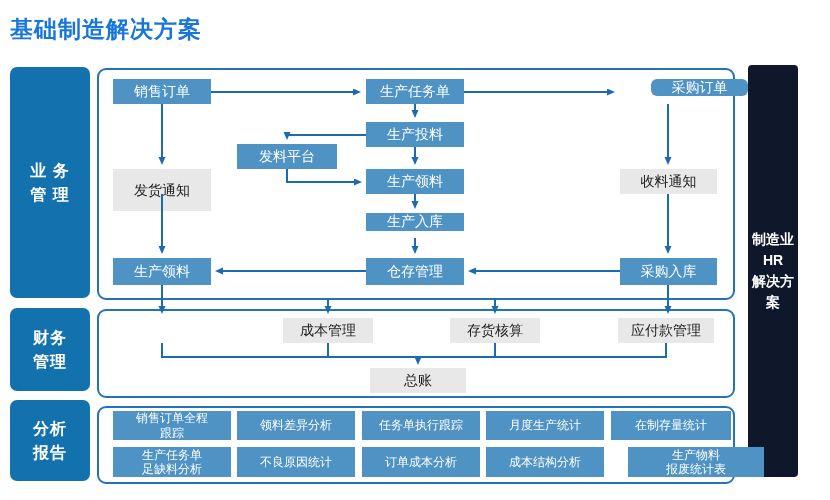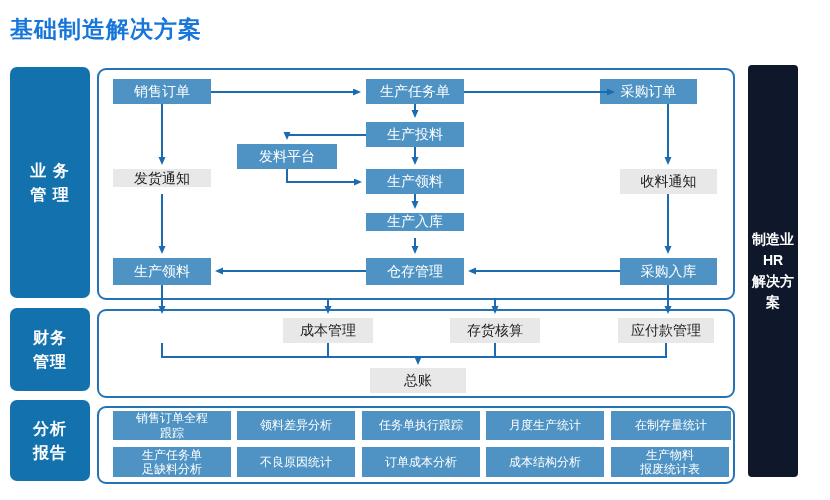--- a/index.html
+++ b/index.html
@@ -51,26 +51,26 @@
 
   <div class="hr-box">制造业HR
 解决方案</div>
 
   <div class="panel" style="top:68px;height:232px;"></div>
   <div class="panel" style="top:309px;height:89px;"></div>
   <div class="panel" style="top:406px;height:78px;"></div>
 
   <div class="fbox" style="left:113px;top:79px;width:98px;height:25px;">销售订单</div>
   <div class="fbox" style="left:366px;top:79px;width:98px;height:25px;">生产任务单</div>
-  <div class="fbox" style="left:600px;top:79px;width:97px;height:25px;">采购订单</div>
+  <div class="fbox" style="left:651px;top:79px;width:97px;height:17px;border-radius:6px;">采购订单</div>
 
   <div class="fbox" style="left:366px;top:122px;width:98px;height:25px;">生产投料</div>
   <div class="fbox" style="left:237px;top:144px;width:100px;height:25px;">发料平台</div>
 
-  <div class="gbox" style="left:113px;top:169px;width:98px;height:18px;text-align:right;">发货通知</div>
+  <div class="gbox" style="left:113px;top:169px;width:98px;height:42px;text-align:right;">发货通知</div>
   <div class="fbox" style="left:366px;top:169px;width:98px;height:25px;">生产领料</div>
   <div class="gbox" style="left:620px;top:169px;width:97px;height:25px;">收料通知</div>
 
   <div class="fbox" style="left:366px;top:213px;width:98px;height:18px;font-family:Liberation Serif, serif;">生产入库</div>
 
   <div class="fbox" style="left:113px;top:258px;width:98px;height:27px;">生产领料</div>
   <div class="fbox" style="left:366px;top:258px;width:98px;height:27px;">仓存管理</div>
   <div class="fbox" style="left:620px;top:258px;width:97px;height:27px;">采购入库</div>
 
   <div class="gbox" style="left:283px;top:318px;width:90px;height:25px;">成本管理</div>
@@ -83,21 +83,21 @@
   <div class="fbox abox" style="left:237px;top:411px;width:118px;height:29px;">领料差异分析</div>
   <div class="fbox abox" style="left:362px;top:411px;width:118px;height:29px;">任务单执行跟踪</div>
   <div class="fbox abox" style="left:486px;top:411px;width:118px;height:29px;">月度生产统计</div>
   <div class="fbox abox" style="left:611px;top:411px;width:120px;height:29px;">在制存量统计</div>
 
   <div class="fbox abox" style="left:113px;top:447px;width:118px;height:30px;">生产任务单
 足缺料分析</div>
   <div class="fbox abox" style="left:237px;top:447px;width:118px;height:30px;">不良原因统计</div>
   <div class="fbox abox" style="left:362px;top:447px;width:118px;height:30px;">订单成本分析</div>
   <div class="fbox abox" style="left:486px;top:447px;width:118px;height:30px;">成本结构分析</div>
-  <div class="fbox abox" style="left:611px;top:447px;width:118px;height:30px;">生产物料
+  <div class="fbox abox" style="left:628px;top:447px;width:136px;height:30px;">生产物料
 报废统计表</div>
 
   <svg class="connectors" width="830" height="500" viewBox="0 0 830 500">
     <defs>
       <marker id="ah" markerWidth="9" markerHeight="8" refX="6" refY="3.5" orient="auto" markerUnits="userSpaceOnUse">
         <path d="M0,0 L8,3.5 L0,7 z" fill="#1C6BB0"></path>
       </marker>
     </defs>
     <g stroke="#1C6BB0" stroke-width="2" fill="none">
 

